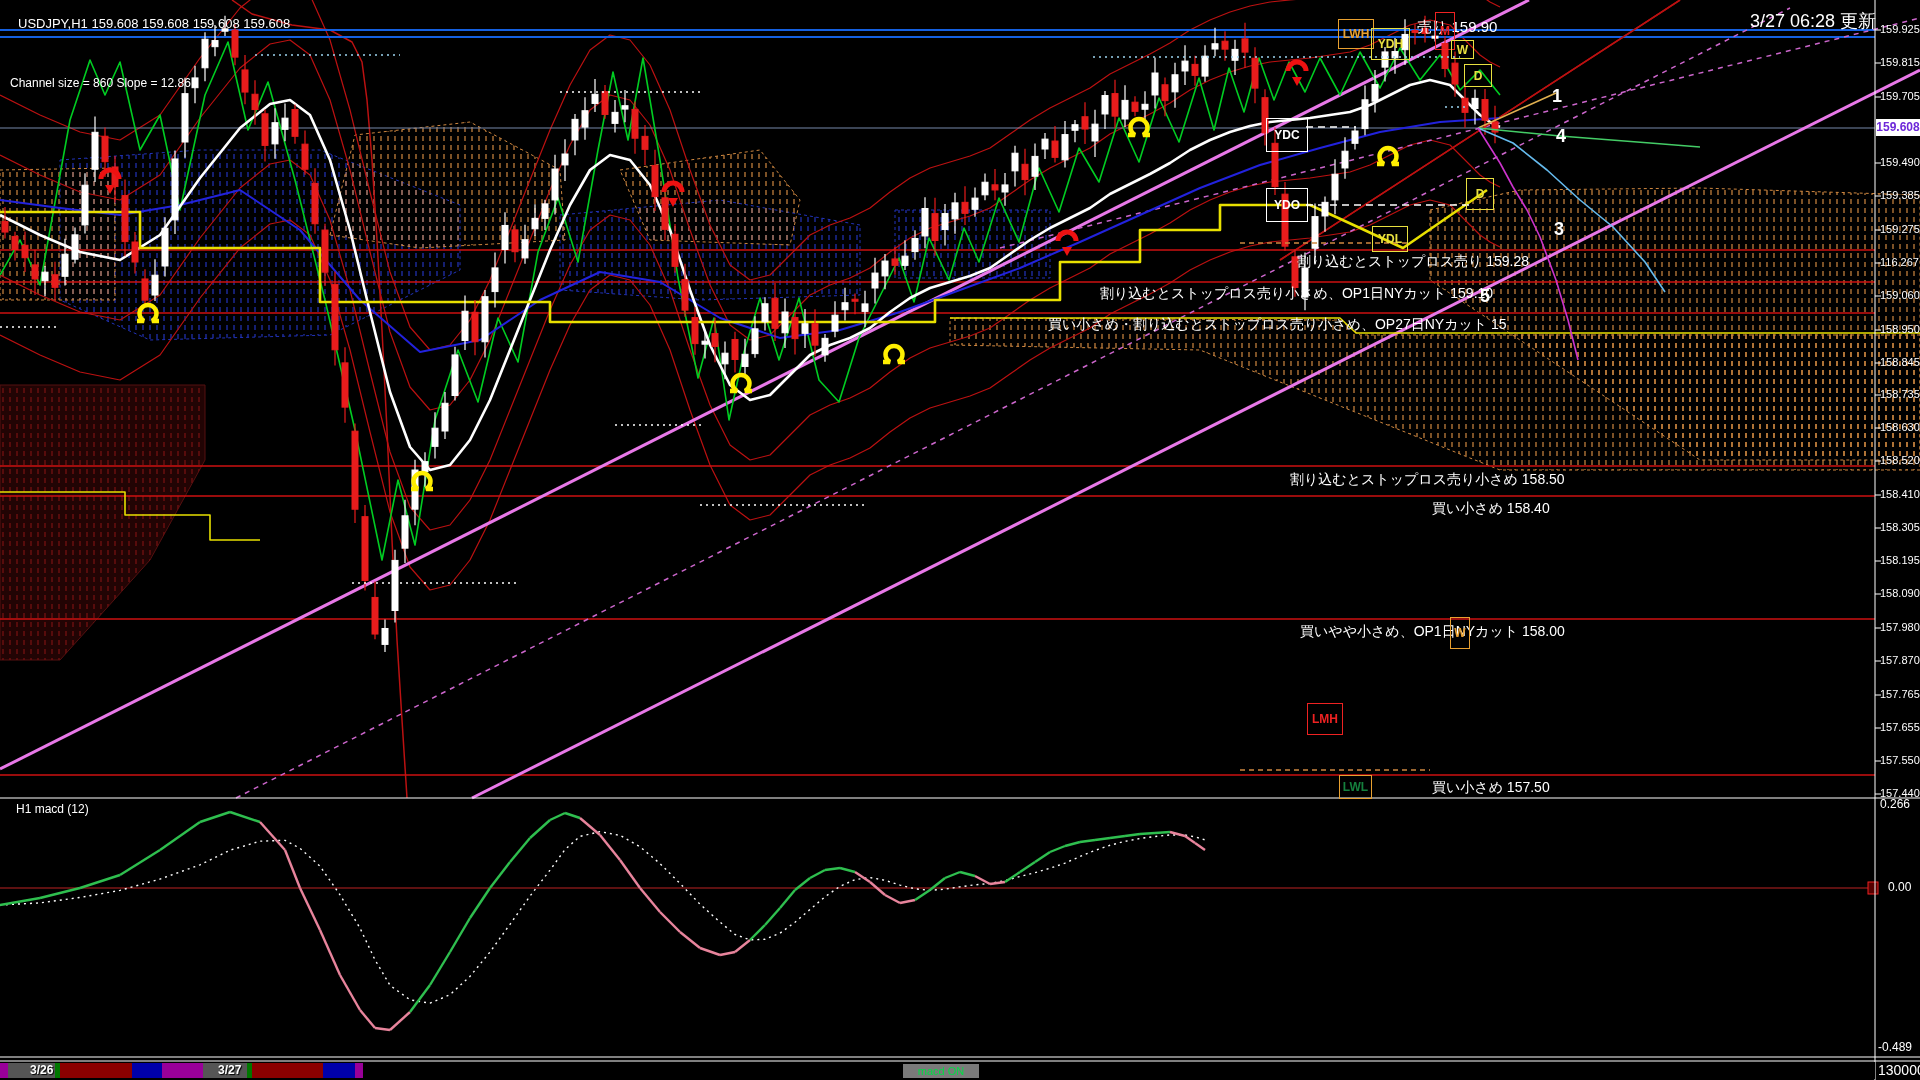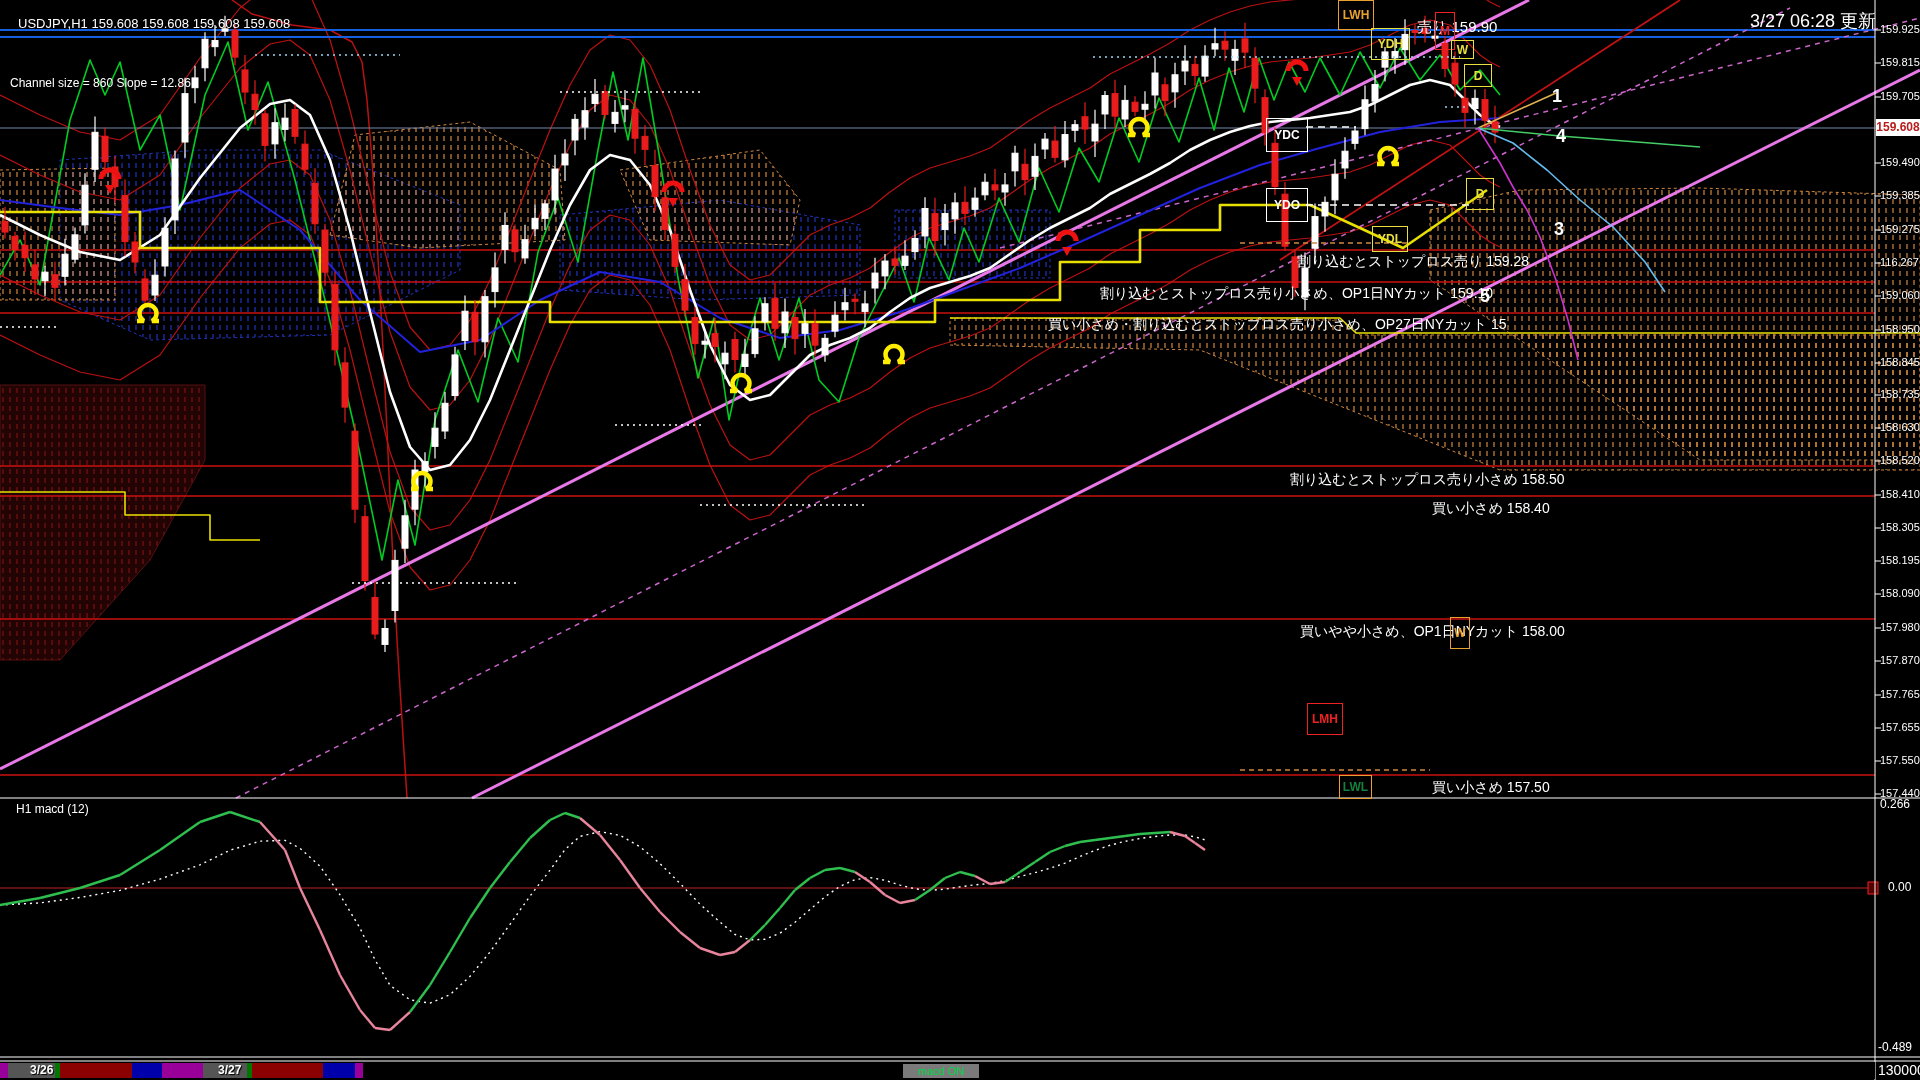--- a/index.html
+++ b/index.html
@@ -5,21 +5,21 @@
   html,body{margin:0;padding:0;background:#000;}
   #stage{position:relative;width:1920px;height:1080px;background:#000;overflow:hidden;
          font-family:"Liberation Sans",sans-serif;}
   #chart-svg{position:absolute;left:0;top:0;}
   .ov{position:absolute;white-space:nowrap;color:#fff;}
   #title-bar{left:18px;top:16px;font-size:13px;color:#fff;}
   #channel-info{left:10px;top:76px;font-size:12px;color:#fff;}
   #watermark{left:48px;top:44px;font-size:78px;font-weight:bold;letter-spacing:2px;
              color:transparent;-webkit-text-stroke:2.5px #ffffff;}
   #updated{left:1750px;top:9px;font-size:18px;}
-  #cur-price{left:1876px;top:119px;width:44px;height:17px;background:#fff;color:#b91c1c;
+  #cur-price{left:1876px;top:119px;width:44px;height:17px;background:#fff;color:#6d28d9;
              font-size:12px;font-weight:bold;text-align:center;line-height:17px;}
   #macd-label{left:16px;top:802px;font-size:12px;}
   #macd-max{left:1880px;top:797px;font-size:12px;}
   #macd-zero{left:1888px;top:880px;font-size:12px;}
   #macd-min{left:1878px;top:1040px;font-size:12px;}
   #vol-label{left:1878px;top:1062px;font-size:14px;}
   #macd-on{left:903px;top:1064px;width:76px;height:14px;background:#7a7a7a;color:#00dd44;
            font-size:11px;text-align:center;line-height:14px;cursor:pointer;}
   .ax{position:absolute;left:1880px;font-size:11px;color:#fff;}
   .ann{position:absolute;font-size:14px;color:#fff;}
@@ -599,21 +599,21 @@
       <div class="ax" style="top: 754px;">157.550</div>
       <div class="ax" style="top: 787px;">157.440</div>
       <div class="ann" style="left: 1417px; top: 18px; font-size: 15px;">売り 159.90</div>
       <div class="ann" style="left: 1297px; top: 253px; font-size: 14px;">割り込むとストップロス売り 159.28</div>
       <div class="ann" style="left: 1100px; top: 285px; font-size: 14px;">割り込むとストップロス売り小さめ、OP1日NYカット 159.10</div>
       <div class="ann" style="left: 1048px; top: 316px; font-size: 14px;">買い小さめ・割り込むとストップロス売り小さめ、OP27日NYカット 15</div>
       <div class="ann" style="left: 1290px; top: 471px; font-size: 14px;">割り込むとストップロス売り小さめ 158.50</div>
       <div class="ann" style="left: 1432px; top: 500px; font-size: 14px;">買い小さめ 158.40</div>
       <div class="ann" style="left: 1300px; top: 623px; font-size: 14px;">買いやや小さめ、OP1日NYカット 158.00</div>
       <div class="ann" style="left: 1432px; top: 779px; font-size: 14px;">買い小さめ 157.50</div>
-      <div class="lbox" style="left: 1338px; top: 0; width: 34px; height: 28px; border: 1px solid rgb(232, 160, 48); color: rgb(232, 160, 48);">LWH</div>
+      <div class="lbox" style="left: 1338px; top: 19px; width: 34px; height: 28px; border: 1px solid rgb(232, 160, 48); color: rgb(232, 160, 48);">LWH</div>
       <div class="lbox" style="left: 1371px; top: 28px; width: 37px; height: 30px; border: 1px solid rgb(232, 224, 64); color: rgb(232, 224, 64);">YDH</div>
       <div class="lbox" style="left: 1435px; top: 12px; width: 18px; height: 36px; border: 1px solid rgb(238, 34, 34); color: rgb(238, 34, 34);">M</div>
       <div class="lbox" style="left: 1451px; top: 40px; width: 21px; height: 17px; border: 1px solid rgb(232, 224, 64); color: rgb(232, 224, 64);">W</div>
       <div class="lbox" style="left: 1464px; top: 64px; width: 26px; height: 21px; border: 1px solid rgb(232, 224, 64); color: rgb(232, 224, 64);">D</div>
       <div class="lbox" style="left: 1466px; top: 178px; width: 26px; height: 30px; border: 1px solid rgb(232, 224, 64); color: rgb(232, 224, 64);">D</div>
       <div class="lbox" style="left: 1266px; top: 118px; width: 40px; height: 32px; border: 1px solid rgb(255, 255, 255); color: rgb(255, 255, 255);">YDC</div>
       <div class="lbox" style="left: 1266px; top: 188px; width: 40px; height: 32px; border: 1px solid rgb(255, 255, 255); color: rgb(255, 255, 255);">YDO</div>
       <div class="lbox" style="left: 1372px; top: 226px; width: 34px; height: 24px; border: 1px solid rgb(232, 224, 64); color: rgb(232, 224, 64);">YDL</div>
       <div class="lbox" style="left: 1450px; top: 617px; width: 18px; height: 30px; border: 1px solid rgb(232, 160, 48); color: rgb(232, 160, 48);">W</div>
       <div class="lbox" style="left: 1307px; top: 703px; width: 34px; height: 30px; border: 1px solid rgb(238, 34, 34); color: rgb(238, 34, 34);">LMH</div>

